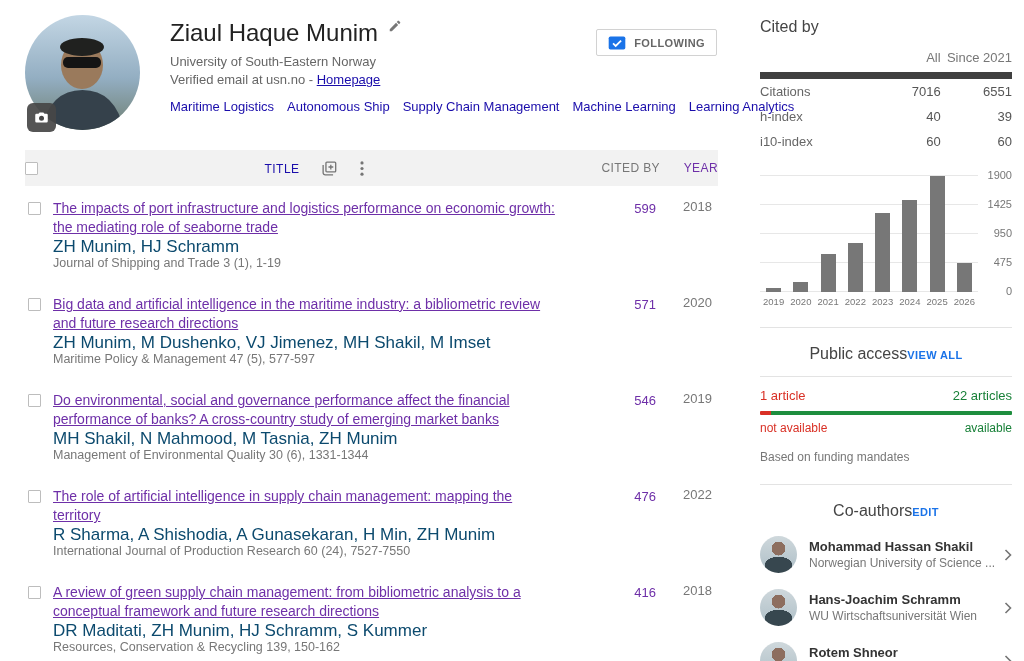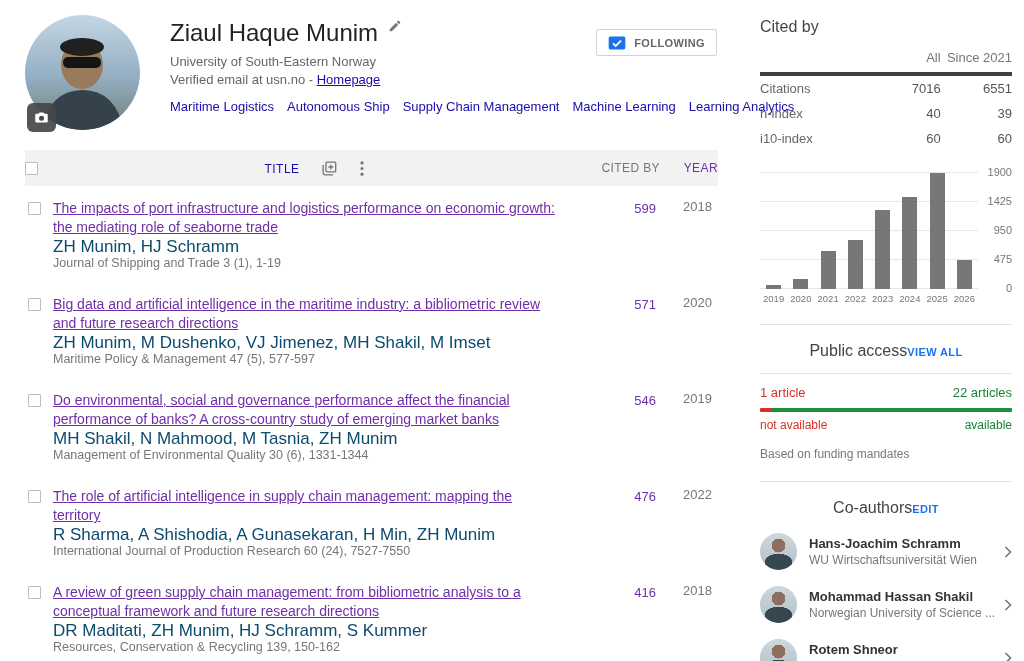--- a/index.html
+++ b/index.html
@@ -53,21 +53,21 @@
   .title-cell{padding-right:14px;}
   .cited-cell{text-align:right; padding-right:4px;}
   .cited-cell a{color:var(--visited-purple); font-size:13px;}
   .year-cell{text-align:right; color:#777; font-size:13px; padding-right:6px;}
 
   
   .panel-heading{font-size:16px; color:#444;}
   .panel-row{display:flex; justify-content:center; align-items:baseline;}
   .caps-link{color:var(--action-blue); font-size:11px; font-weight:bold; letter-spacing:.4px;}
   .stats{width:100%; border-collapse:collapse; margin-top:10px; font-size:13px;}
-  .stats th{font-weight:normal; color:#777; text-align:right; padding:4px 0 7px; border-bottom:4px solid #404040;}
+  .stats th{font-weight:normal; color:#777; text-align:right; padding:4px 0 7px; border-bottom:7px solid #404040;}
   .stats th:first-child{width:92px;}
   .stat-label{color:#666; padding:5px 0; cursor:pointer;}
   .stat-val{text-align:right; color:#555; padding:5px 0; width:60px;}
 
   .chart{display:flex; margin-top:22px;}
   .chart-main{position:relative; flex:1; height:116px;}
   .gridline{position:absolute; left:0; right:0; height:1px; background:#e7e7e7;}
   .chart-bars{position:absolute; left:0; right:0; top:0; bottom:0; display:flex;}
   .bar-slot{flex:1; display:flex; align-items:flex-end; justify-content:center;}
   .bar{width:15px; background:var(--bar-gray); cursor:pointer;}
@@ -334,34 +334,34 @@
 
     <div>
       <div class="panel-row">
         <div class="panel-heading">Co-authors</div>
         <a class="caps-link">EDIT</a>
       </div>
       <div class="ca-list" id="coauthors-list">
           <div class="ca-item">
             <div class="ca-avatar"></div>
             <div class="ca-info">
-              <div class="ca-name">Hans-Joachim Schramm</div>
-              <div class="ca-aff">WU Wirtschaftsuniversität Wien</div>
+              <div class="ca-name">Mohammad Hassan Shakil</div>
+              <div class="ca-aff">Norwegian University of Science ...</div>
             </div>
             <span class="ca-chevron">
               <svg viewBox="0 0 8 12" width="8" height="12" fill="none" stroke="#757575" stroke-width="1.6">
                 <path d="M1.5 1l5 5-5 5"></path>
               </svg>
             </span>
           </div>
           <div class="ca-item">
             <div class="ca-avatar"></div>
             <div class="ca-info">
-              <div class="ca-name">Mohammad Hassan Shakil</div>
-              <div class="ca-aff">Norwegian University of Science ...</div>
+              <div class="ca-name">Hans-Joachim Schramm</div>
+              <div class="ca-aff">WU Wirtschaftsuniversität Wien</div>
             </div>
             <span class="ca-chevron">
               <svg viewBox="0 0 8 12" width="8" height="12" fill="none" stroke="#757575" stroke-width="1.6">
                 <path d="M1.5 1l5 5-5 5"></path>
               </svg>
             </span>
           </div>
           <div class="ca-item">
             <div class="ca-avatar"></div>
             <div class="ca-info">

